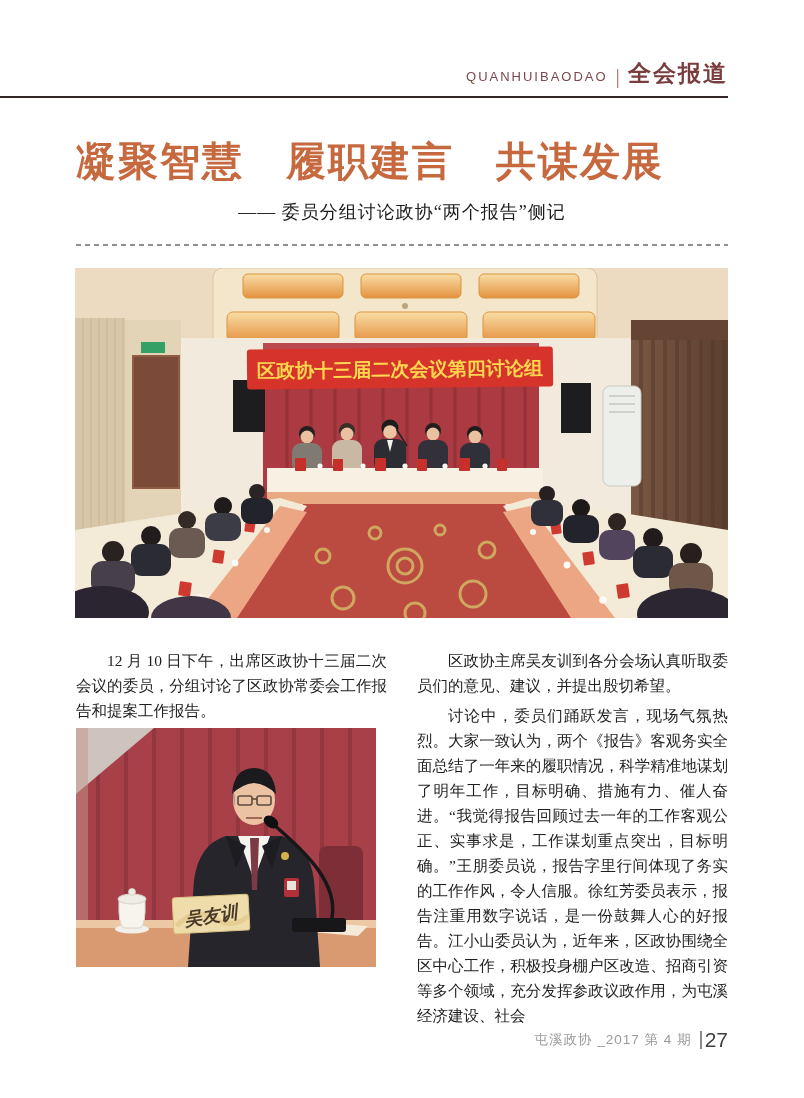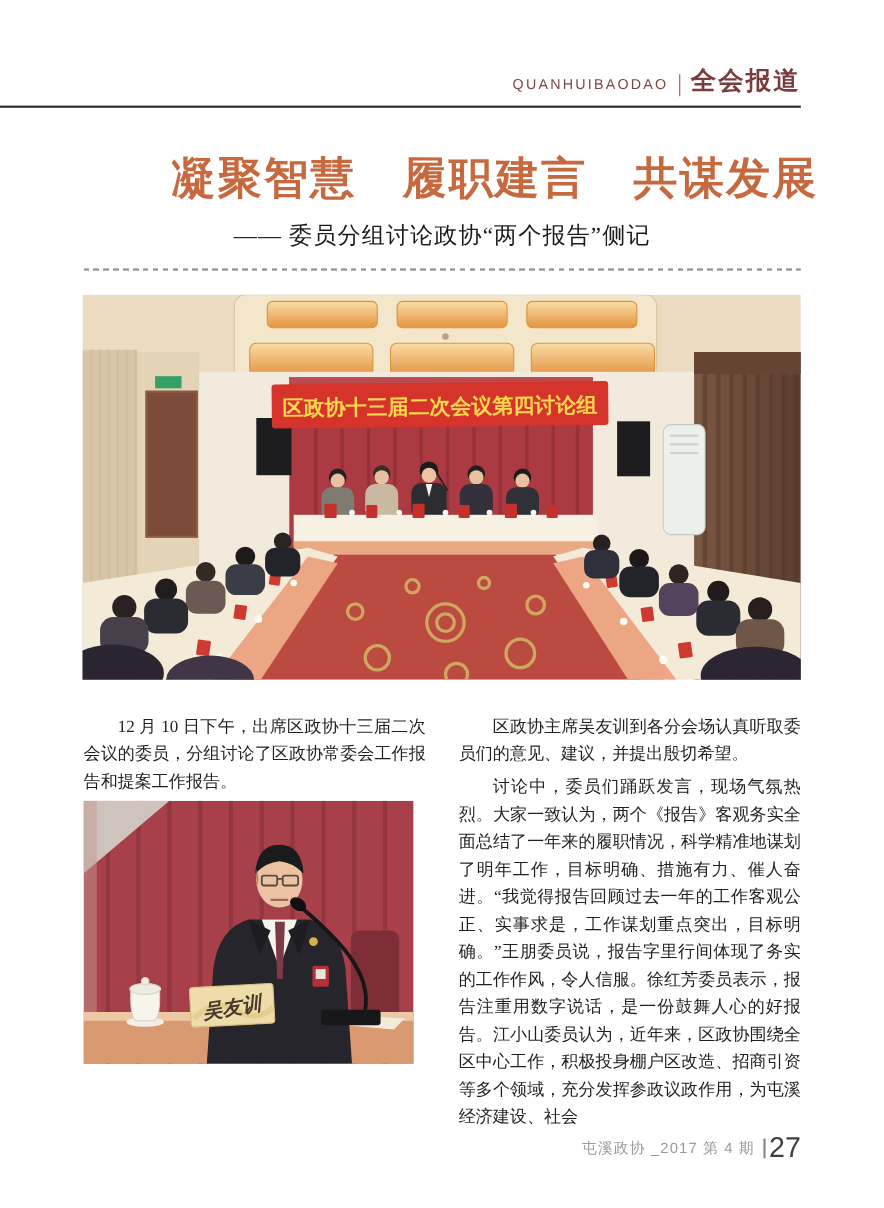--- a/index.html
+++ b/index.html
@@ -10,27 +10,27 @@
     text-decoration:underline;
   }
   
   .hdr{position:absolute;top:58px;right:76px;white-space:nowrap;color:#7d4040;}
   .hdr .en{font-family:"Liberation Sans",sans-serif;font-size:13px;letter-spacing:2px;color:#7d4848;}
   .hdr .sep{font-size:22px;color:#a07070;margin:0 8px;font-weight:400;vertical-align:-2px;}
   .hdr .cn{font-size:23px;font-weight:700;letter-spacing:2px;color:#7a3d3d;}
   .hdr-rule{position:absolute;left:0;top:96px;width:728px;height:2px;background:#342727;}
   
   .title{
-    position:absolute;top:134px;left:92px;width:652px;text-align:right;
+    position:absolute;top:134px;left:76px;width:652px;text-align:left;
     font-family:"Liberation Sans","DejaVu Sans",sans-serif;
     font-size:40px;font-weight:800;letter-spacing:2px;color:#c7693f;
   }
   .subtitle{
     position:absolute;top:200px;left:76px;width:652px;text-align:center;
-    font-size:21px;color:#1b1b1b;letter-spacing:1px;
+    font-size:18px;color:#1b1b1b;letter-spacing:1px;
   }
   .dashed{
     position:absolute;top:244px;left:76px;width:652px;height:2px;
     background:repeating-linear-gradient(to right,#8f8f8f 0 5px,transparent 5px 9px);
   }
   
   .photo1{position:absolute;top:268px;left:75px;width:653px;height:326px;margin:0;}
   .photo1 svg,.photo2 svg{display:block;}
   
   .cols{position:absolute;top:648px;left:76px;width:652px;display:flex;gap:30px;}
@@ -41,21 +41,21 @@
   }
   .photo2{margin:4px 0 0 0;width:300px;height:239px;}
   
   .footer{
     position:absolute;top:1028px;right:76px;display:flex;align-items:center;
     font-family:"Liberation Sans","DejaVu Sans",sans-serif;
     justify-content:space-between;
   }
   .footer .journal{font-size:13.5px;color:#9a9a9a;letter-spacing:1px;}
   .footer .bar{width:2px;height:18px;background:#8a8a8a;margin:0 3px 0 8px;}
-  .footer .num{font-size:26px;color:#3f3f3f;font-weight:500;}
+  .footer .num{font-size:21px;color:#3f3f3f;font-weight:500;}
   svg text{font-family:"Liberation Sans","DejaVu Sans",sans-serif;}
   .plate-text{font-family:"Liberation Serif",serif;font-style:italic;}
 </style>
 </head>
 <body>
 
 <div class="page">
 
   <div class="hdr">
     <span class="en">QUANHUIBAODAO</span><span class="sep">|</span><span class="cn">全会报道</span>

